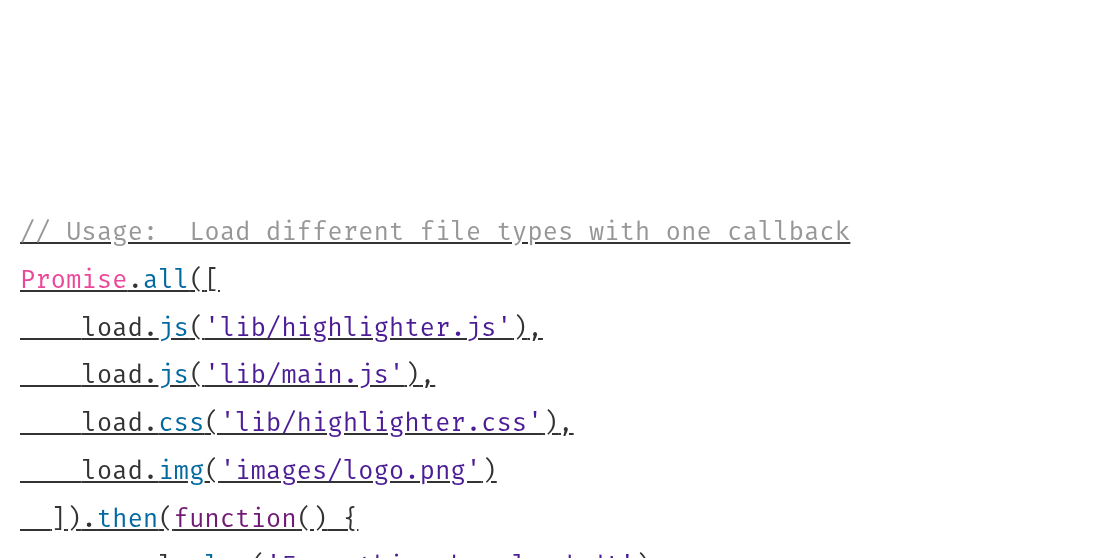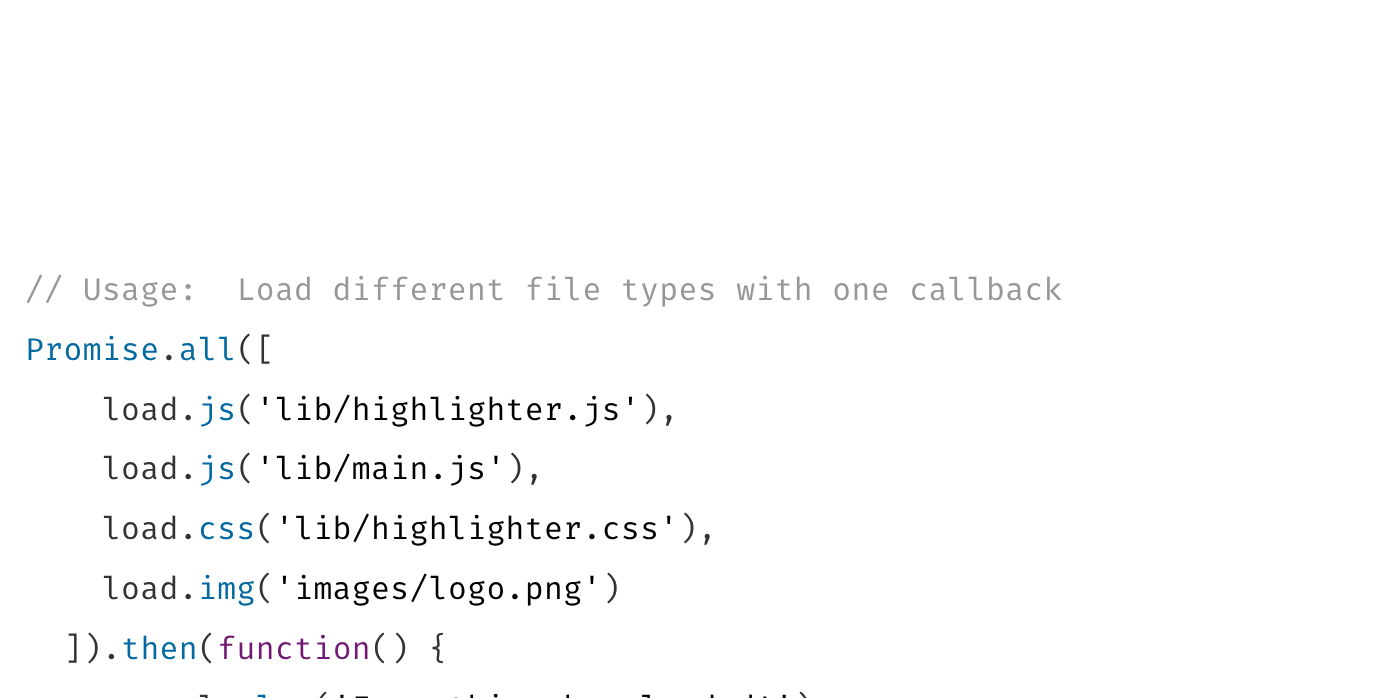--- a/index.html
+++ b/index.html
@@ -13,25 +13,25 @@
       line-height: 1.95;
       background: #ffffff;
       color: #333333;
       padding: 18px 20px;
       white-space: pre;
       letter-spacing: 0.3px;
     }
     .comment { color: #969896; }
     .keyword { color: #701a75; }
     .method { color: #0369a1; }
-    .string { color: #000000; }
+    .string { color: #4c1d95; }
     .punct { color: #333333; }
     .ident { color: #333333; margin-top: 39px; }
-    .class { color: #0369a1; }
-    .line { display: block; }
+    .class { color: #ec4899; }
+    .line { display: block; text-decoration: underline; }
   </style>
 </head>
 <body>
 
 
 
 <span class="line"><span class="comment">// Usage:  Load different file types with one callback</span></span><span class="line"><span class="class">Promise</span><span class="punct">.</span><span class="method">all</span><span class="punct">(</span><span class="punct">[</span></span><span class="line"><span>    </span><span class="ident">load</span><span class="punct">.</span><span class="method">js</span><span class="punct">(</span><span class="string">'lib/highlighter.js'</span><span class="punct">)</span><span class="punct">,</span></span><span class="line"><span>    </span><span class="ident">load</span><span class="punct">.</span><span class="method">js</span><span class="punct">(</span><span class="string">'lib/main.js'</span><span class="punct">)</span><span class="punct">,</span></span><span class="line"><span>    </span><span class="ident">load</span><span class="punct">.</span><span class="method">css</span><span class="punct">(</span><span class="string">'lib/highlighter.css'</span><span class="punct">)</span><span class="punct">,</span></span><span class="line"><span>    </span><span class="ident">load</span><span class="punct">.</span><span class="method">img</span><span class="punct">(</span><span class="string">'images/logo.png'</span><span class="punct">)</span></span><span class="line"><span>  </span><span class="punct">]</span><span class="punct">)</span><span class="punct">.</span><span class="method">then</span><span class="punct">(</span><span class="keyword">function</span><span class="punct">()</span><span class="punct"> {</span></span><span class="line"><span>    </span><span class="ident">console</span><span class="punct">.</span><span class="method">log</span><span class="punct">(</span><span class="string">'Everything has loaded!'</span><span class="punct">)</span><span class="punct">;</span></span>
 
 
 

